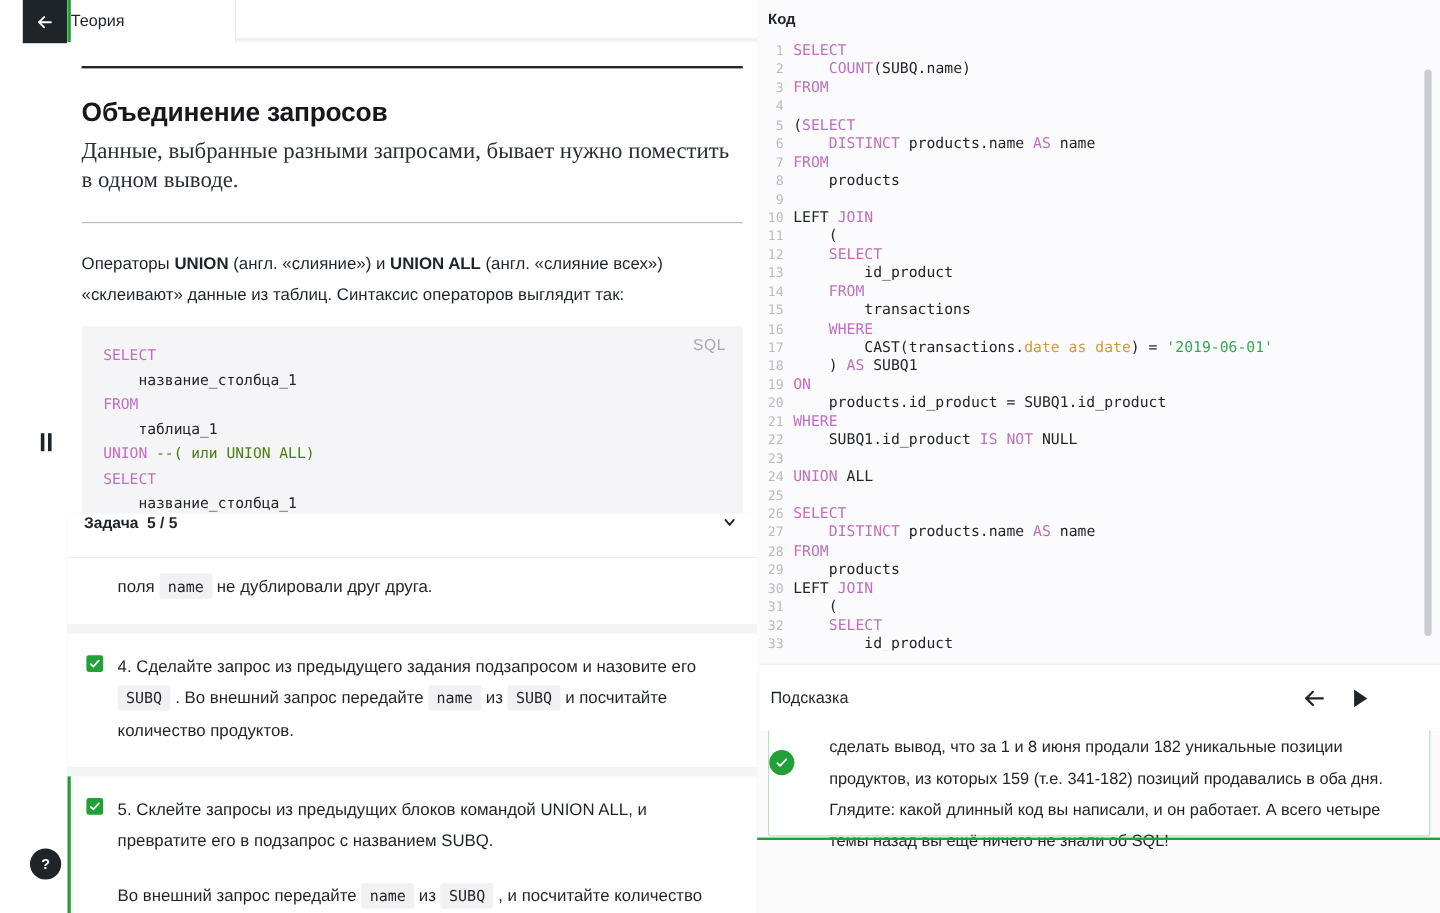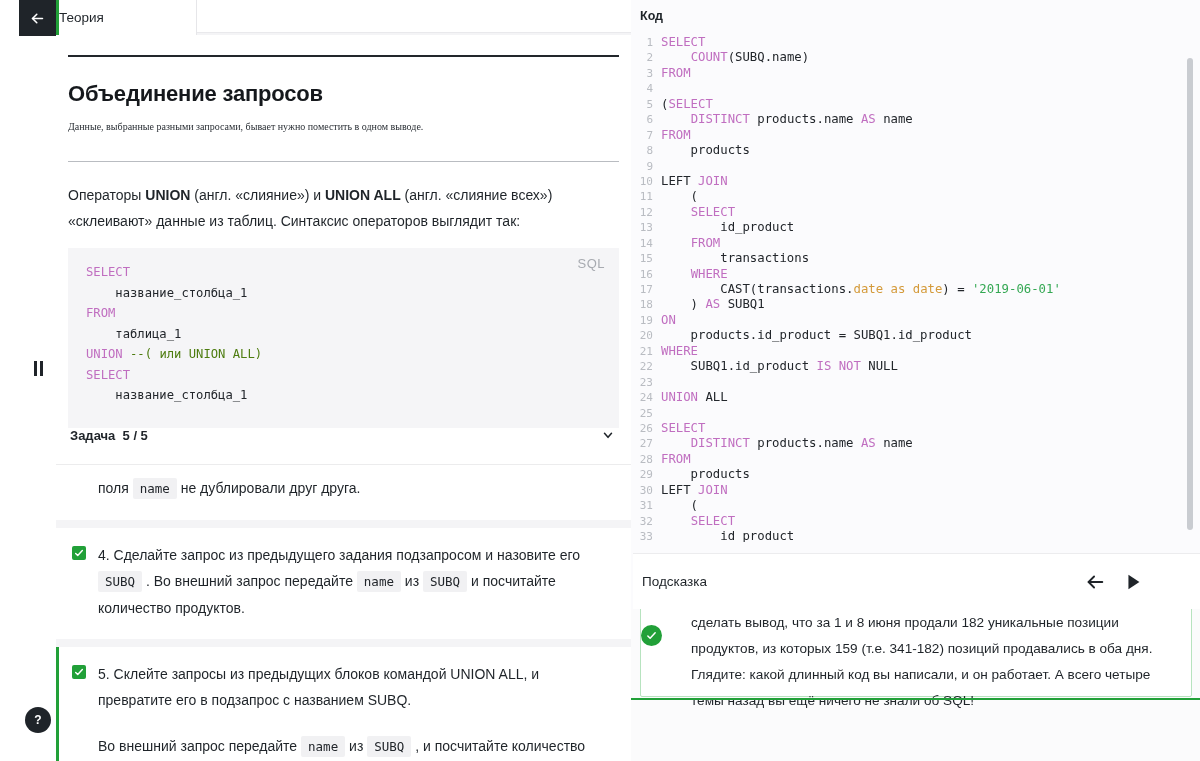--- a/index.html
+++ b/index.html
@@ -52,21 +52,21 @@
   .theory-card {
     position: absolute; left: 0; top: 35px; width: 575px; height: 393px;
     background: #ffffff; padding: 0 12px 0 12px; overflow: hidden;
   }
   .rule-top { margin: 20px 0 0 0; height: 2px; background: #22262b; }
   .theory-h1 {
     margin: 24px 0 8px 0; font-size: 22px; font-weight: 700;
     color: #15181c; letter-spacing: -0.2px;
   }
   .theory-lead {
-    font-family: "Liberation Serif", serif; font-size: 10px; line-height: 24px;
+    font-family: "Liberation Serif", serif; font-size: 19px; line-height: 24px;
     color: #2a2f35; max-width: 545px;
   }
   .rule-mid { margin: 22px 0 0 0; height: 1px; background: #b9bcc1; }
   .theory-para {
     margin-top: 20px; font-size: 14px; line-height: 26px; color: #1f2429; max-width: 552px;
   }
   .theory-para b { font-weight: 700; }
 
   .code-sample {
     position: relative; margin-top: 14px; background: #f5f5f7;

